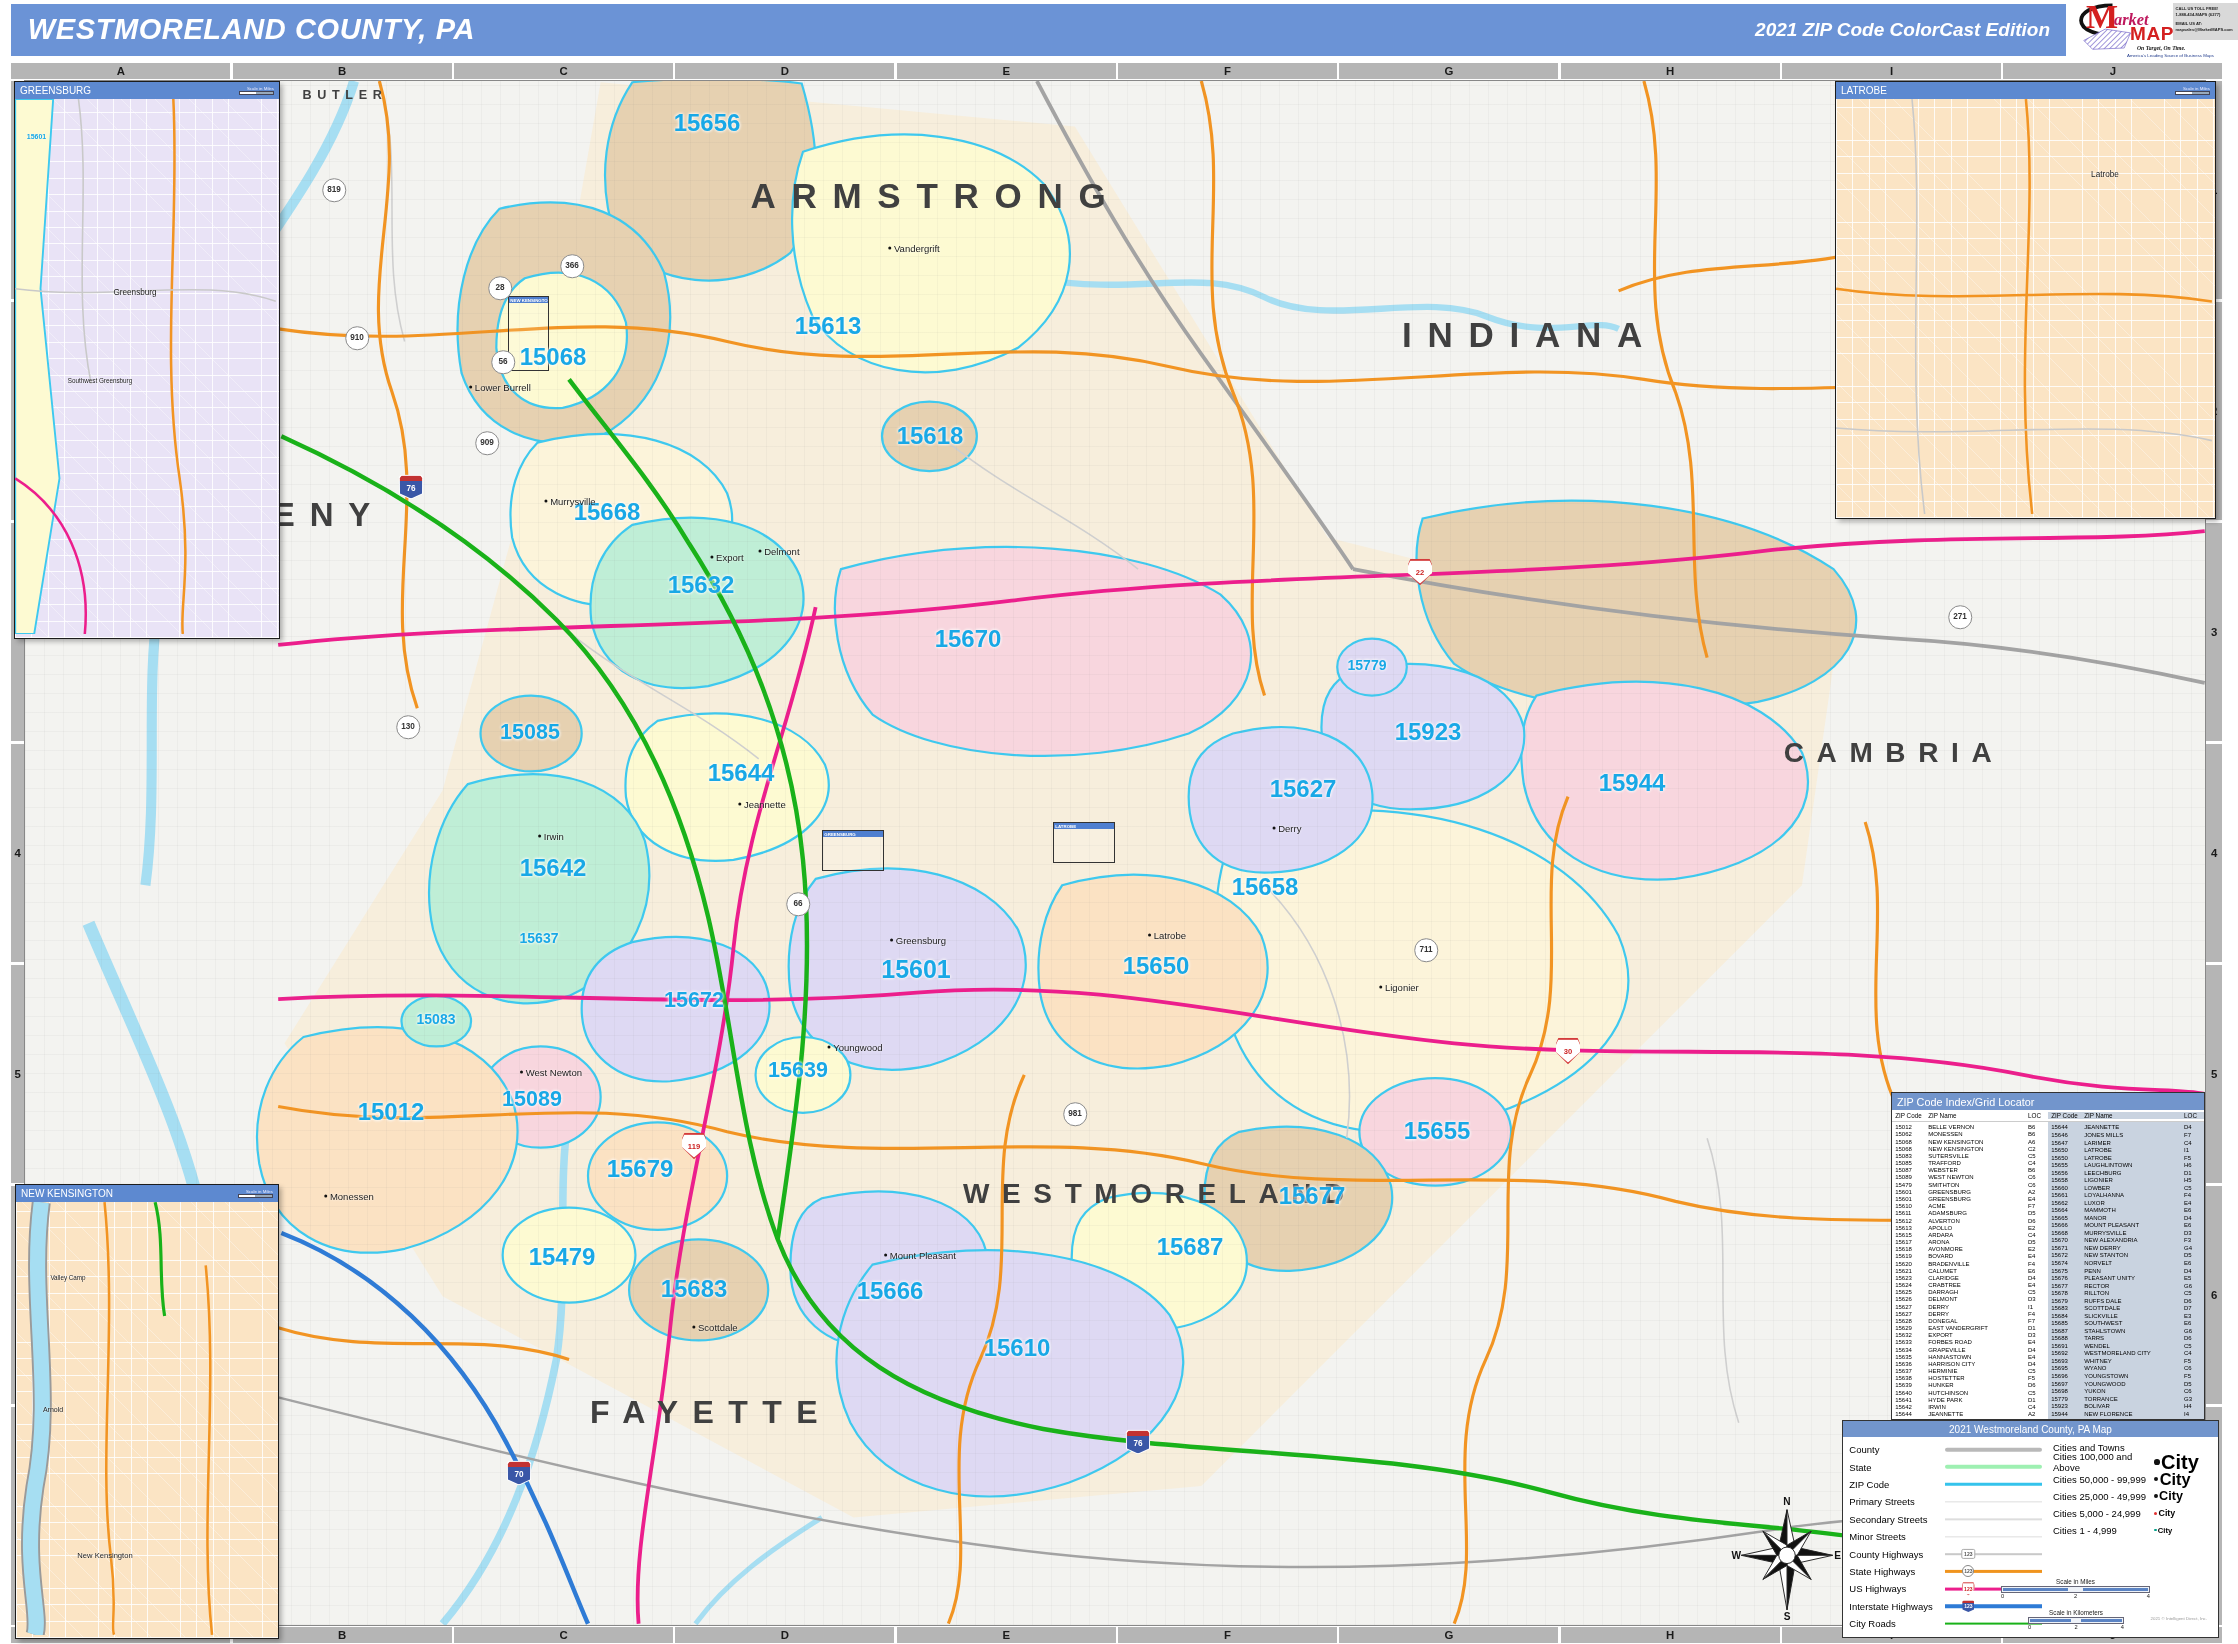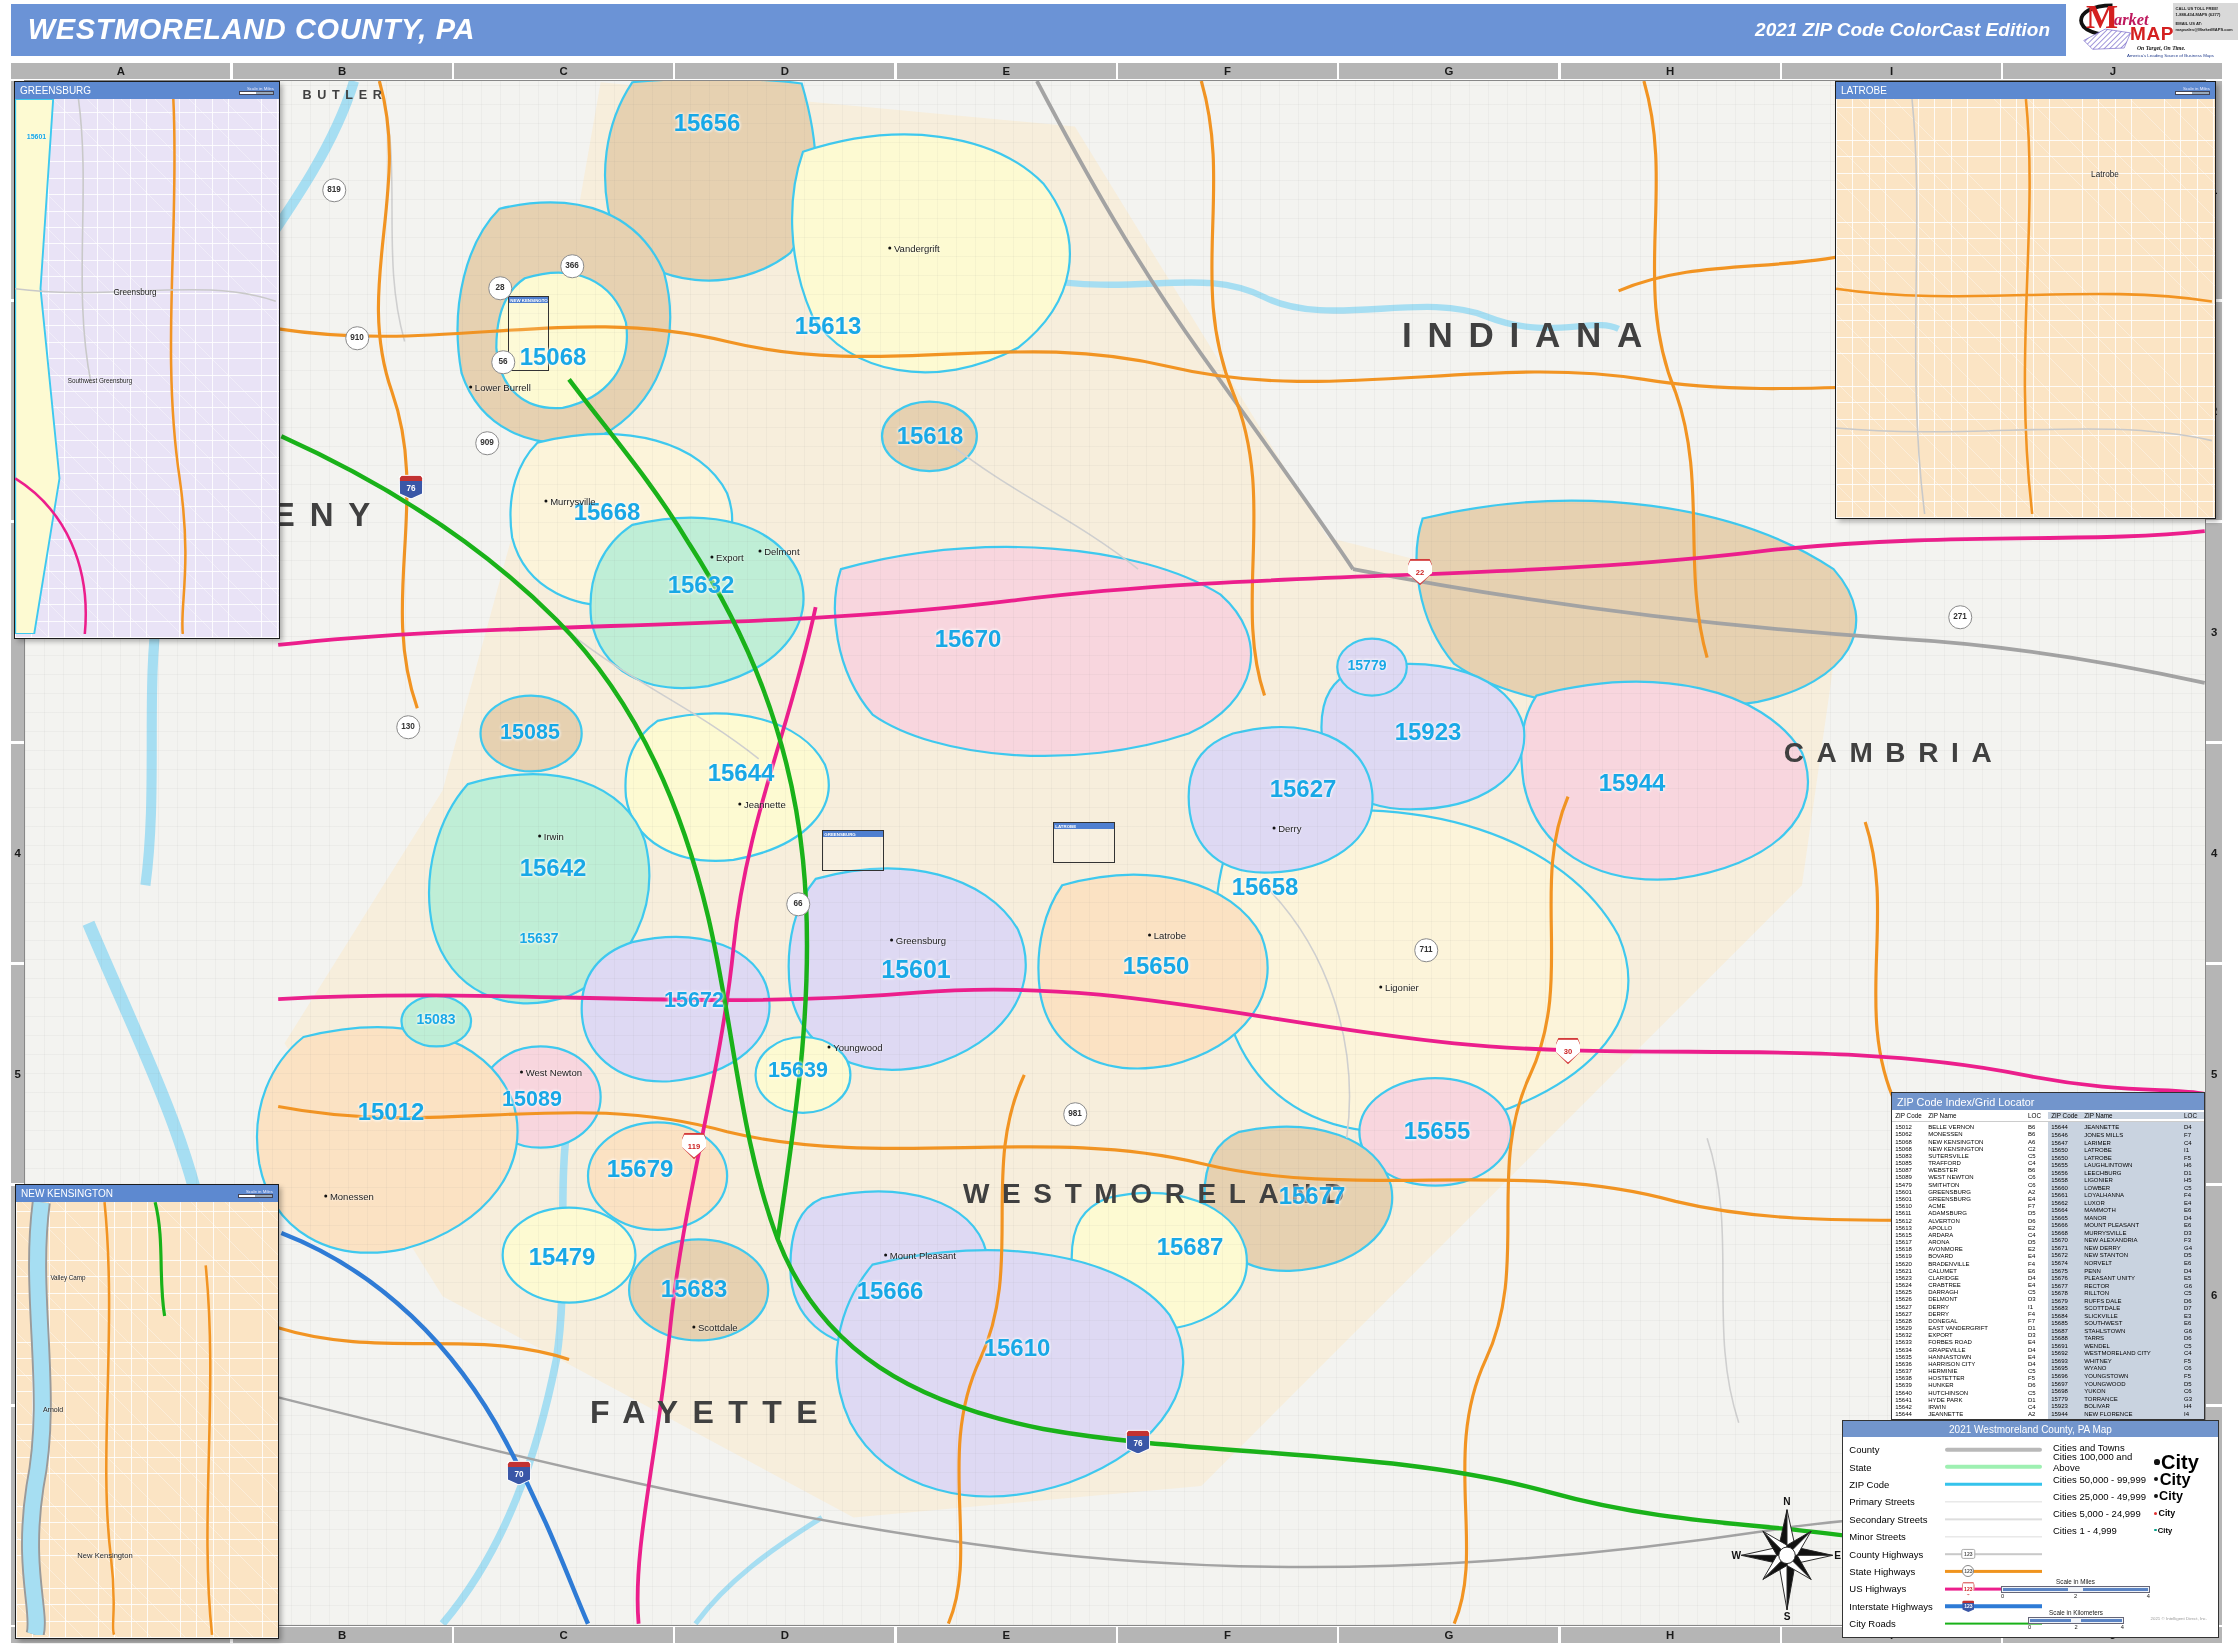--- a/index.html
+++ b/index.html
@@ -294,20 +294,21 @@
         <div class="ih">NEW KENSINGTON</div>
       </div>
       <div class="ibox" style="left: 822px; top: 830px; width: 60px; height: 39px;">
         <div class="ih">GREENSBURG</div>
       </div>
       <div class="ibox" style="left: 1053px; top: 822px; width: 60px; height: 39px;">
         <div class="ih">LATROBE</div>
       </div>
     </div>
 <div id="labels">
+      <div class="county-label" style="left: 936px; top: 196px; font-size: 35px;">ARMSTRONG</div>
       <div class="county-label" style="left: 1530px; top: 335px; font-size: 35px;">INDIANA</div>
       <div class="county-label" style="left: 1894px; top: 753px; font-size: 28px;">CAMBRIA</div>
       <div class="county-label" style="left: 1160px; top: 1194px; font-size: 28px;">WESTMORELAND</div>
       <div class="county-label" style="left: 711px; top: 1412px; font-size: 32px;">FAYETTE</div>
       <div class="county-label" style="left: 329px; top: 515px; font-size: 33px;">ENY</div>
       <div class="county-label" style="left: 345px; top: 95px; font-size: 12.6px;">BUTLER</div>
       <div class="zip-label" style="left: 707px; top: 123px; font-size: 24px;">15656</div>
       <div class="zip-label" style="left: 828px; top: 326px; font-size: 24px;">15613</div>
       <div class="zip-label" style="left: 553px; top: 357px; font-size: 24px;">15068</div>
       <div class="zip-label" style="left: 930px; top: 436px; font-size: 24px;">15618</div>

